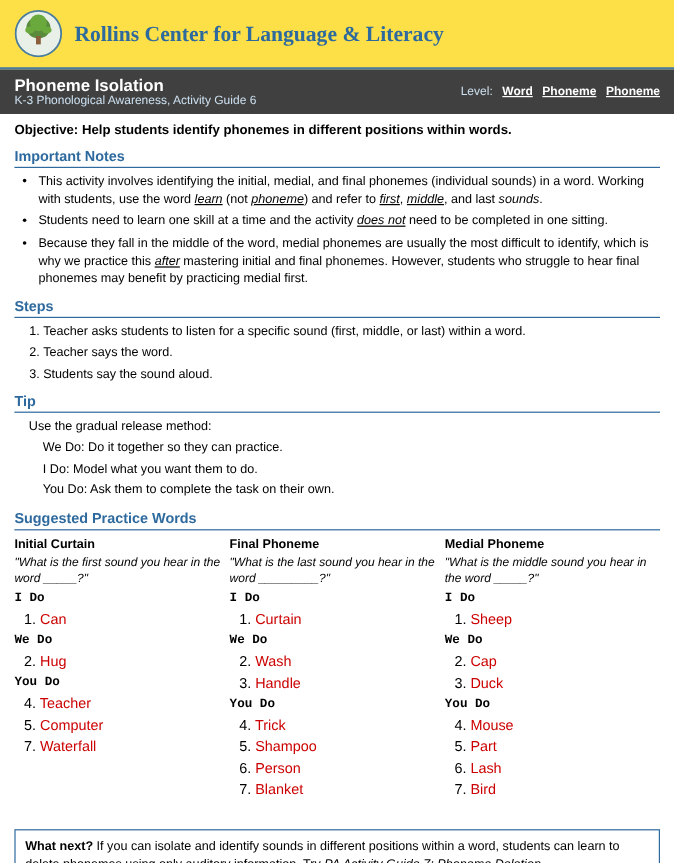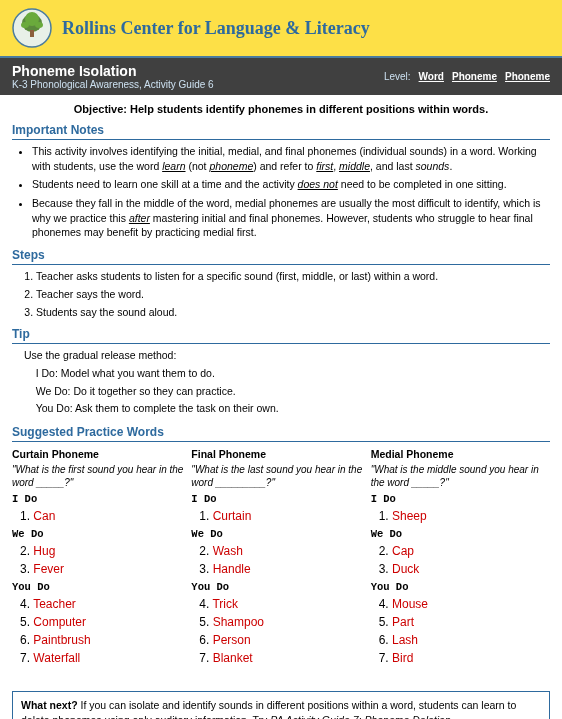--- a/index.html
+++ b/index.html
@@ -71,21 +71,20 @@
     .title-bar-right .level-item.active {
       color: #fff;
     }
     
     .content {
       padding: 8px 12px;
     }
     .objective {
       font-size: 11px;
       margin-bottom: 8px;
-      text-align: center;
     }
     .objective strong {
       font-weight: bold;
     }
     
     .section-header {
       color: #2e6a9e;
       font-size: 12px;
       font-weight: bold;
       margin: 8px 0 4px 0;
@@ -238,41 +237,39 @@
     <div class="section-header">Steps</div>
     <ol class="numbered-list">
       <li>Teacher asks students to listen for a specific sound (first, middle, or last) within a word.</li>
       <li>Teacher says the word.</li>
       <li>Students say the sound aloud.</li>
     </ol>
 
     <div class="section-header">Tip</div>
     <div class="tip-content">
       <span class="tip-line">Use the gradual release method:</span>
+      <span class="tip-line">&nbsp;&nbsp;&nbsp;&nbsp;<span>We Do: Do it together so they can practice.</span></span>
       <span class="tip-line">&nbsp;&nbsp;&nbsp;&nbsp;<span>I Do: Model what you want them to do.</span></span>
-      <span class="tip-line">&nbsp;&nbsp;&nbsp;&nbsp;<span>We Do: Do it together so they can practice.</span></span>
       <span class="tip-line">&nbsp;&nbsp;&nbsp;&nbsp;<span>You Do: Ask them to complete the task on their own.</span></span>
     </div>
 
     <div class="section-header">Suggested Practice Words</div>
 
     <div class="words-table">
 
       <div class="words-col">
-        <div class="col-header">Curtain Phoneme</div>
+        <div class="col-header">Initial Curtain</div>
         <div class="col-prompt">"What is the first sound you hear in the word _____?"</div>
         <div class="section-label">I Do</div>
         <div class="word-item"><span class="num">1. </span>Can</div>
         <div class="section-label">We Do</div>
         <div class="word-item"><span class="num">2. </span>Hug</div>
-        <div class="word-item"><span class="num">3. </span>Fever</div>
         <div class="section-label">You Do</div>
         <div class="word-item"><span class="num">4. </span>Teacher</div>
         <div class="word-item"><span class="num">5. </span>Computer</div>
-        <div class="word-item"><span class="num">6. </span>Paintbrush</div>
         <div class="word-item"><span class="num">7. </span>Waterfall</div>
       </div>
 
       <div class="words-col">
         <div class="col-header">Final Phoneme</div>
         <div class="col-prompt">"What is the last sound you hear in the word _________?"</div>
         <div class="section-label">I Do</div>
         <div class="word-item"><span class="num">1. </span>Curtain</div>
         <div class="section-label">We Do</div>
         <div class="word-item"><span class="num">2. </span>Wash</div>

